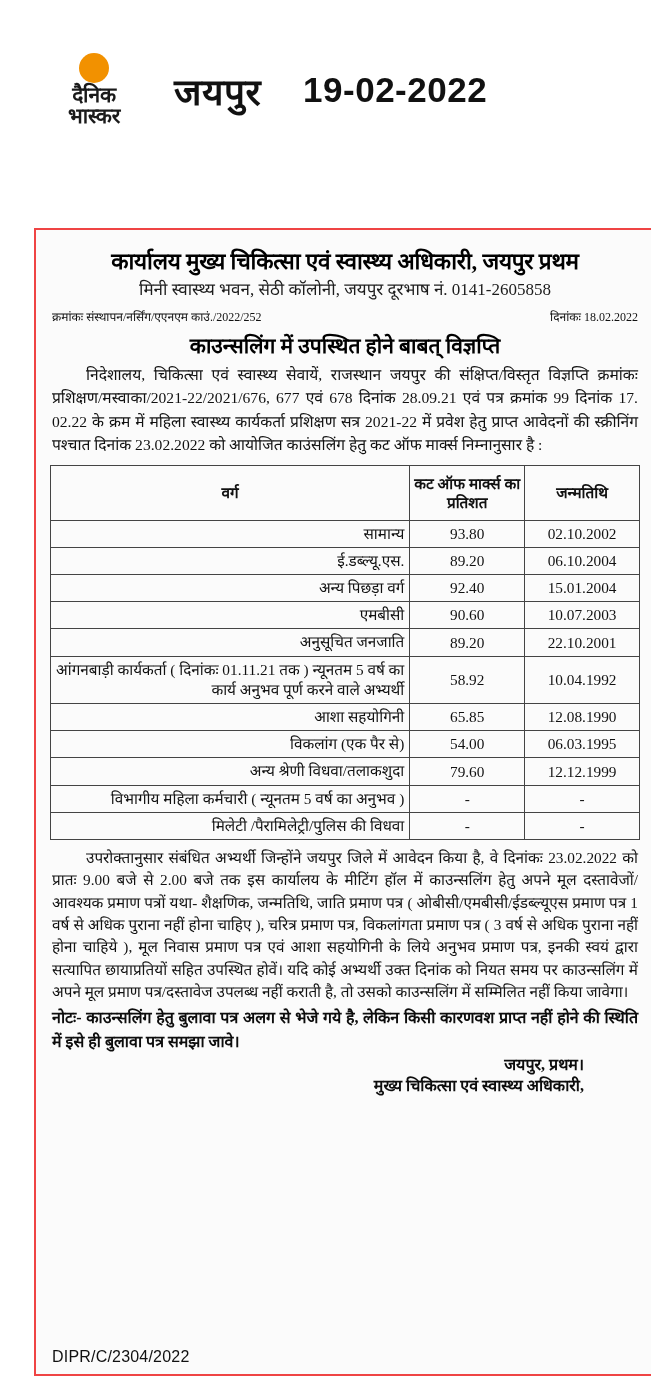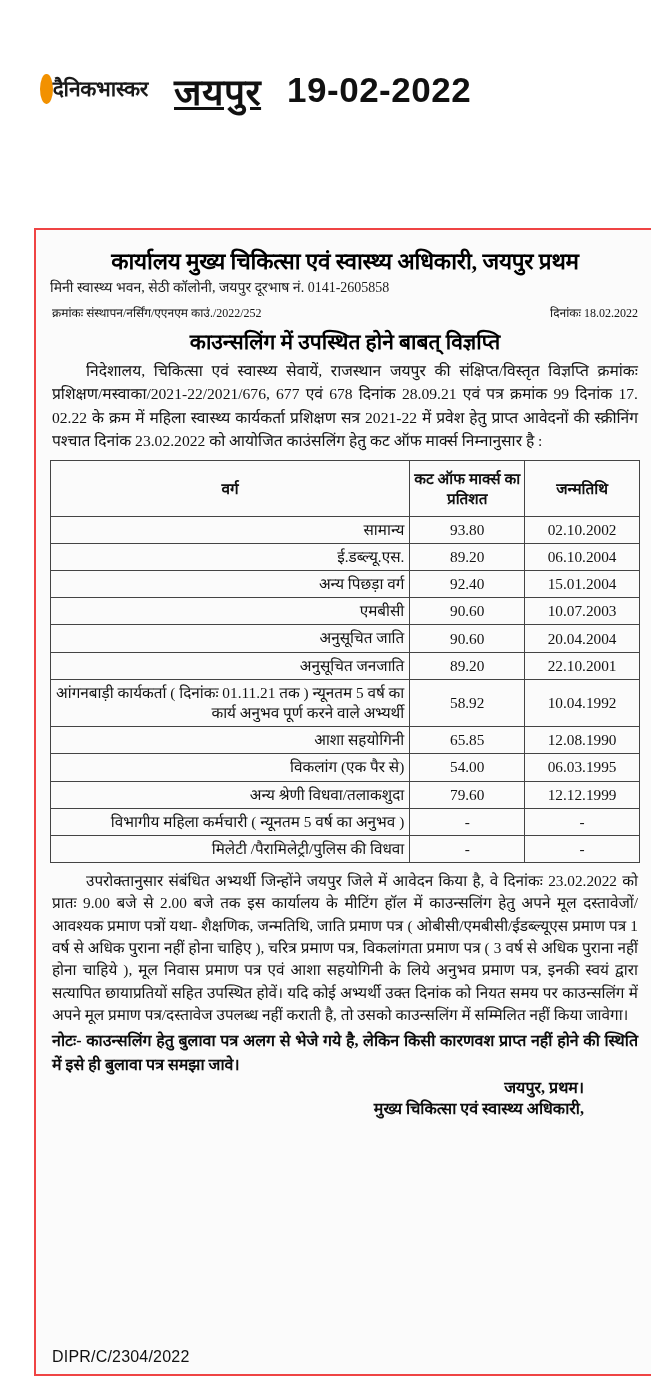--- a/index.html
+++ b/index.html
@@ -20,21 +20,21 @@
   .masthead {
     display: flex;
     align-items: center;
     padding: 40px 0 0 40px;
     height: 140px;
     box-sizing: border-box;
   }
   .logo-block {
     width: 108px;
     display: flex;
-    flex-direction: row;
+    flex-direction: column;
     align-items: center;
     justify-content: center;
     margin-right: 26px;
   }
   .logo-sun {
     width: 30px;
     height: 30px;
     border-radius: 50%;
     background: #f29100;
     margin-bottom: 2px;
@@ -46,23 +46,22 @@
     line-height: 1.02;
     text-align: center;
     color: #1a1a1a;
     letter-spacing: -0.3px;
   }
   .paper-city {
     font-family: "Liberation Serif", serif;
     font-weight: bold;
     font-size: 37px;
     color: #111;
-    margin-right: 26px;
+    margin-right: 42px;
     letter-spacing: 0.5px;
-    text-decoration: underline;
   }
   .paper-date {
     font-family: "Liberation Sans", sans-serif;
     font-weight: bold;
     font-size: 35px;
     color: #111;
     letter-spacing: 0.5px;
   }
 
   
@@ -84,22 +83,23 @@
     text-align: center;
     font-family: "Liberation Serif", serif;
     font-weight: bold;
     font-size: 22.5px;
     line-height: 1.2;
     color: #000;
     margin: 4px 0 4px 0;
     letter-spacing: -0.2px;
   }
   .office-sub {
-    font-family: "Liberation Serif", serif;
-    font-size: 14px;
+    text-align: center;
+    font-family: "Liberation Serif", serif;
+    font-size: 17px;
     line-height: 1.35;
     color: #1c1c1c;
   }
   .office-mail {
     text-align: center;
     font-family: "Liberation Serif", serif;
     font-size: 14.5px;
     line-height: 1.5;
     color: #1c1c1c;
   }
@@ -265,25 +265,20 @@
         <td class="cat">अन्य पिछड़ा वर्ग</td>
         <td class="num">92.40</td>
         <td class="dob">15.01.2004</td>
       </tr>
       <tr>
         <td class="cat">एमबीसी</td>
         <td class="num">90.60</td>
         <td class="dob">10.07.2003</td>
       </tr>
       <tr>
-        <td class="cat">अनुसूचित जाति</td>
-        <td class="num">90.60</td>
-        <td class="dob">20.04.2004</td>
-      </tr>
-      <tr>
         <td class="cat">अनुसूचित जनजाति</td>
         <td class="num">89.20</td>
         <td class="dob">22.10.2001</td>
       </tr>
       <tr>
         <td class="cat">आंगनबाड़ी कार्यकर्ता ( दिनांकः 01.11.21 तक ) न्यूनतम 5 वर्ष का कार्य अनुभव पूर्ण करने वाले अभ्यर्थी</td>
         <td class="num">58.92</td>
         <td class="dob">10.04.1992</td>
       </tr>
       <tr>

